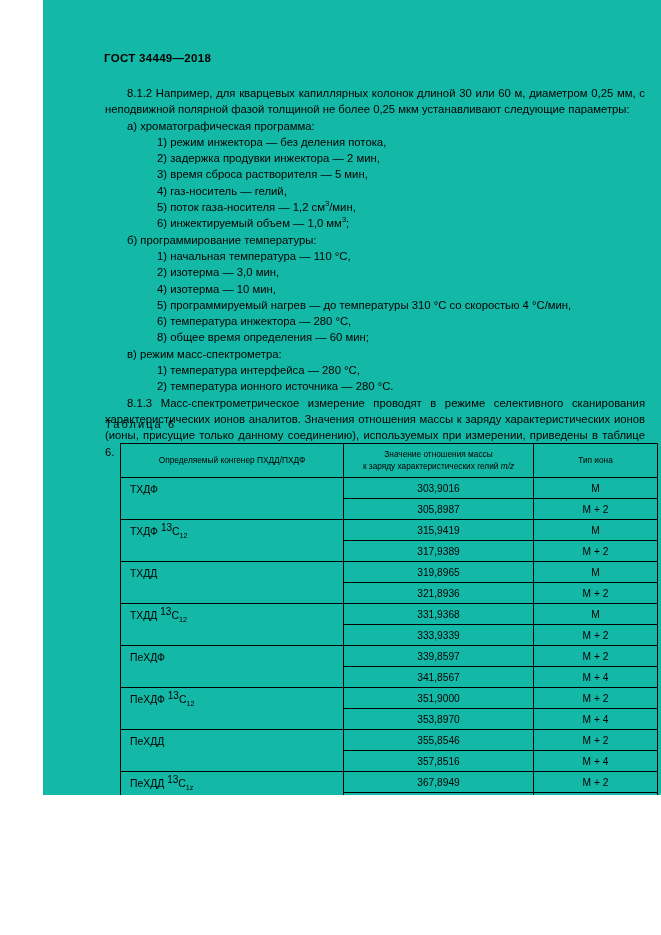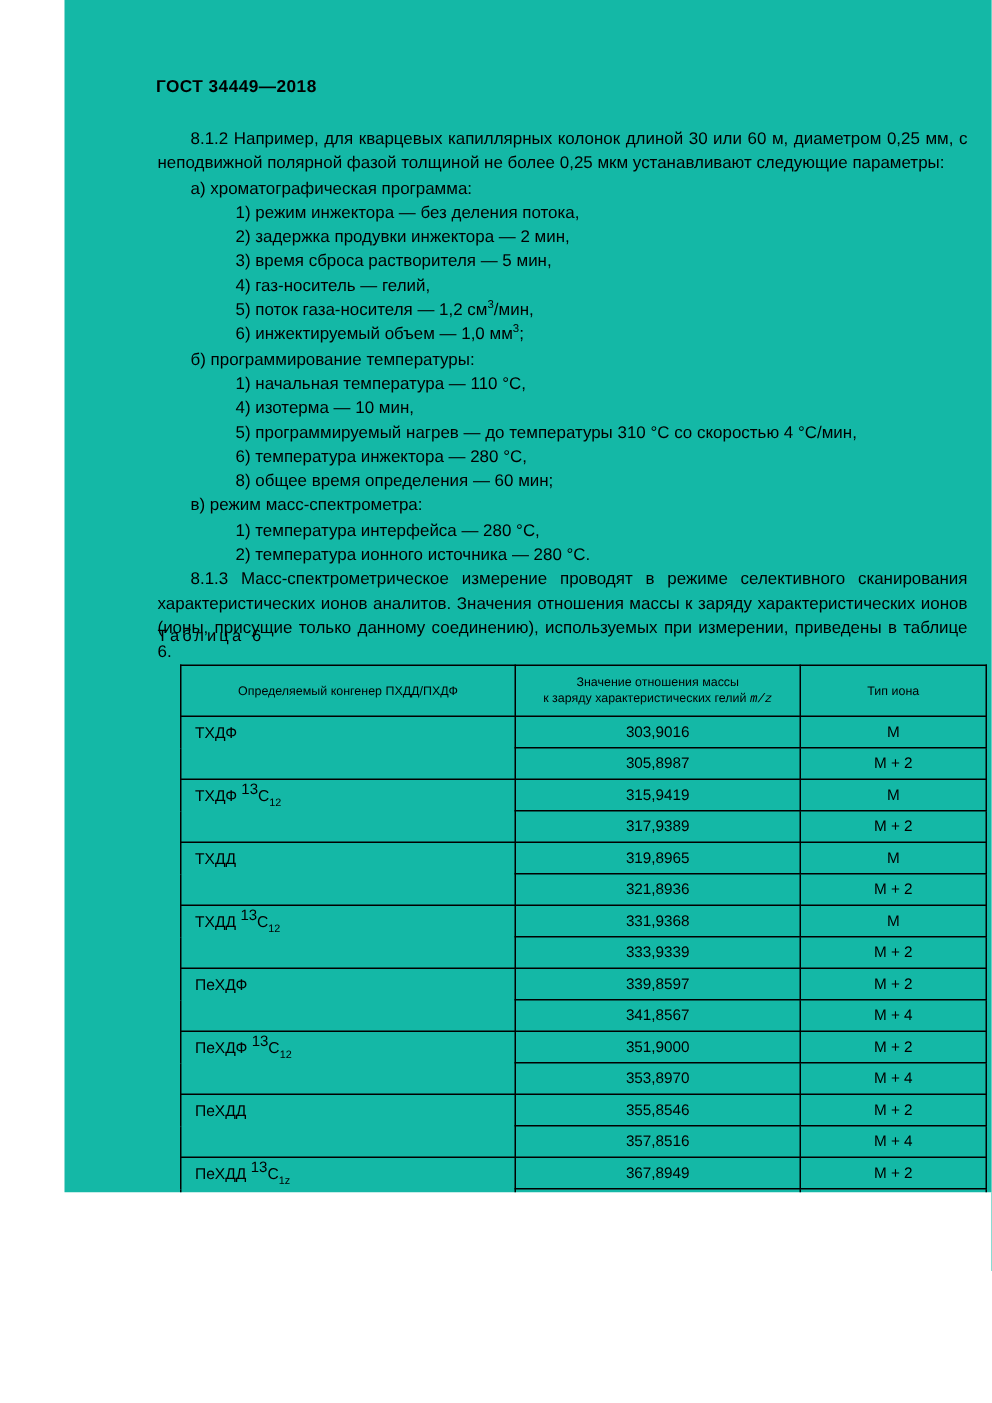--- a/index.html
+++ b/index.html
@@ -82,21 +82,21 @@
   table.t6 thead th {
     height: 29px;
     font-weight: normal;
     font-size: 8.3px;
     line-height: 11.5px;
     text-align: center;
     border-bottom-width: 1.6px;
     padding: 2px 4px;
   }
   table.t6 thead th.h1 { border-top-width: 1.6px; }
-  table.t6 thead th em { font-style: italic; font-family: Liberation Mono, monospace; }
+  table.t6 thead th em { font-style: italic; }
 
   table.t6 td.name {
     text-align: left;
     padding-left: 9px;
     font-size: 10.4px;
     vertical-align: top;
     padding-top: 6px;
   }
   table.t6 td.val, table.t6 td.ion {
     text-align: center;
@@ -143,20 +143,21 @@
       <p class="para lvl-1">3) время сброса растворителя — 5 мин,</p>
       <p class="para lvl-1">4) газ-носитель — гелий,</p>
       <p class="para lvl-1">5) поток газа-носителя — 1,2 см<sup class="sup3">3</sup>/мин,</p>
       <p class="para lvl-1">6) инжектируемый объем — 1,0 мм<sup class="sup3">3</sup>;</p>
     </div>
 
     <p class="para lvl-a">б) программирование температуры:</p>
 
     <div>
       <p class="para lvl-1">1) начальная температура — 110 °С,</p>
+      <p class="para lvl-1">2) изотерма — 3,0 мин,</p>
       <p class="para lvl-1">4) изотерма — 10 мин,</p>
       <p class="para lvl-1">5) программируемый нагрев — до температуры 310 °С со скоростью 4 °С/мин,</p>
       <p class="para lvl-1">6) температура инжектора — 280 °С,</p>
       <p class="para lvl-1">8) общее время определения — 60 мин;</p>
     </div>
 
     <p class="para lvl-a">в) режим масс-спектрометра:</p>
 
     <div>
       <p class="para lvl-1">1) температура интерфейса — 280 °С,</p>

